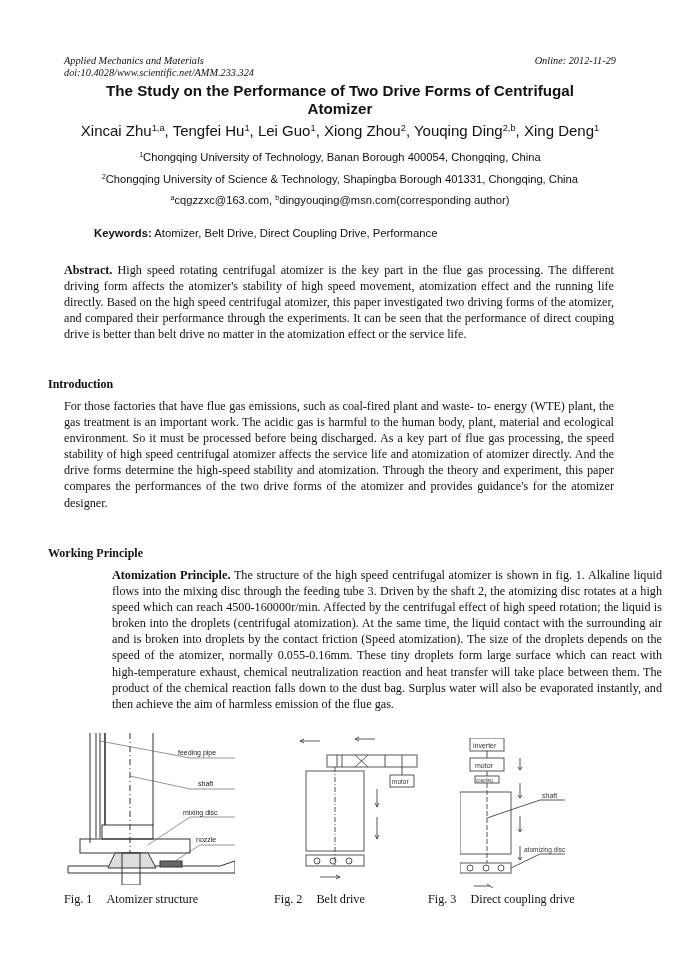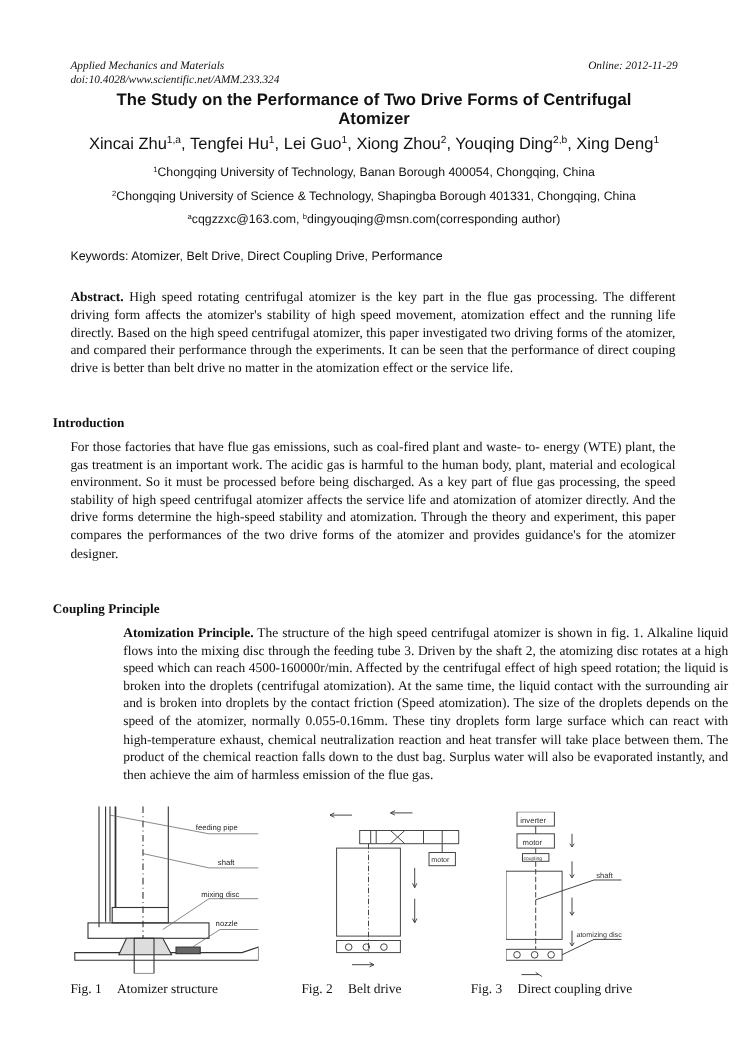--- a/index.html
+++ b/index.html
@@ -6,21 +6,21 @@
   body { width: 678px; height: 959px; position: relative; overflow: hidden; color: #111; }
   .serif { font-family: "Liberation Serif", "DejaVu Serif", serif; }
   .sans { font-family: "Liberation Sans", "DejaVu Sans", sans-serif; }
   .hdr { position: absolute; left: 64px; top: 15px; width: 552px; font-style: italic; font-size: 10.3px; line-height: 11.6px; margin-top: 40px; }
   .hdr .online { position: absolute; right: 0; top: 0; }
   .title { position: absolute; left: 64px; top: 82px; width: 552px; text-align: center; font-weight: bold; font-size: 15.2px; line-height: 18px; }
   .authors { position: absolute; left: 60px; top: 122px; width: 560px; text-align: center; font-size: 15px; line-height: 18px; white-space: nowrap; }
   .affil { position: absolute; left: 60px; width: 560px; text-align: center; font-size: 11.2px; line-height: 14px; white-space: nowrap; }
   sup { font-size: 0.62em; vertical-align: 0.55em; line-height: 0; }
   .kw { position: absolute; left: 64px; top: 227px; font-size: 11.3px; }
-  .kw b { font-weight: normal; }
+  .kw b { font-weight: bold; margin-left: 30px; }
   .para { position: absolute; left: 64px; width: 550px; font-size: 12.2px; line-height: 16.1px; text-align: justify; }
   .sec { position: absolute; left: 48px; font-weight: bold; font-size: 12px; }
   .caption { position: absolute; top: 892px; font-size: 12.2px; white-space: nowrap; }
   .caption .num { margin-right: 14px; }
   svg text { font-family: "Liberation Sans", "DejaVu Sans", sans-serif; }
 </style>
 </head>
 <body>
 
 <div class="hdr serif">
@@ -52,21 +52,21 @@
   <b>Keywords:</b><span> Atomizer, Belt Drive, Direct Coupling Drive, Performance</span>
 </div>
 
 <div class="para serif" style="top:262px;">
   <b>Abstract.</b><span> High speed rotating centrifugal atomizer is the key part in the flue gas processing. The different driving form affects the atomizer's stability of high speed movement, atomization effect and the running life directly. Based on the high speed centrifugal atomizer, this paper investigated two driving forms of the atomizer, and compared their performance through the experiments. It can be seen that the performance of direct couping drive is better than belt drive no matter in the atomization effect or the service life.</span>
 </div>
 
 <div class="sec serif" style="top:377px;">Introduction</div>
 <div class="para serif" style="top:398px;">For those factories that have flue gas emissions, such as coal-fired plant and waste- to- energy (WTE) plant, the gas treatment is an important work. The acidic gas is harmful to the human body, plant, material and ecological environment. So it must be processed before being discharged. As a key part of flue gas processing, the speed stability of high speed centrifugal atomizer affects the service life and atomization of atomizer directly. And the drive forms determine the high-speed stability and atomization. Through the theory and experiment, this paper compares the performances of the two drive forms of the atomizer and provides guidance's for the atomizer designer.</div>
 
-<div class="sec serif" style="top:546px;">Coupling Principle</div>
+<div class="sec serif" style="top:546px;">Working Principle</div>
 <div class="para serif" style="top:567px;margin-left:48px;">
   <b>Atomization Principle.</b><span> The structure of the high speed centrifugal atomizer is shown in fig. 1. Alkaline liquid flows into the mixing disc through the feeding tube 3. Driven by the shaft 2, the atomizing disc rotates at a high speed which can reach 4500-160000r/min. Affected by the centrifugal effect of high speed rotation; the liquid is broken into the droplets (centrifugal atomization). At the same time, the liquid contact with the surrounding air and is broken into droplets by the contact friction (Speed atomization). The size of the droplets depends on the speed of the atomizer, normally 0.055-0.16mm. These tiny droplets form large surface which can react with high-temperature exhaust, chemical neutralization reaction and heat transfer will take place between them. The product of the chemical reaction falls down to the dust bag. Surplus water will also be evaporated instantly, and then achieve the aim of harmless emission of the flue gas.</span>
 </div>
 
 <svg style="position:absolute; left:60px; top:733px;" width="175" height="152" viewBox="0 0 175 152">
   <g stroke="#333" fill="none" stroke-width="1">
     <line x1="36" y1="0" x2="36" y2="105"></line>
     <line x1="40" y1="0" x2="40" y2="105"></line>
     <line x1="45" y1="0" x2="45" y2="92" stroke-width="1.6"></line>
     <line x1="30" y1="0" x2="30" y2="110"></line>

